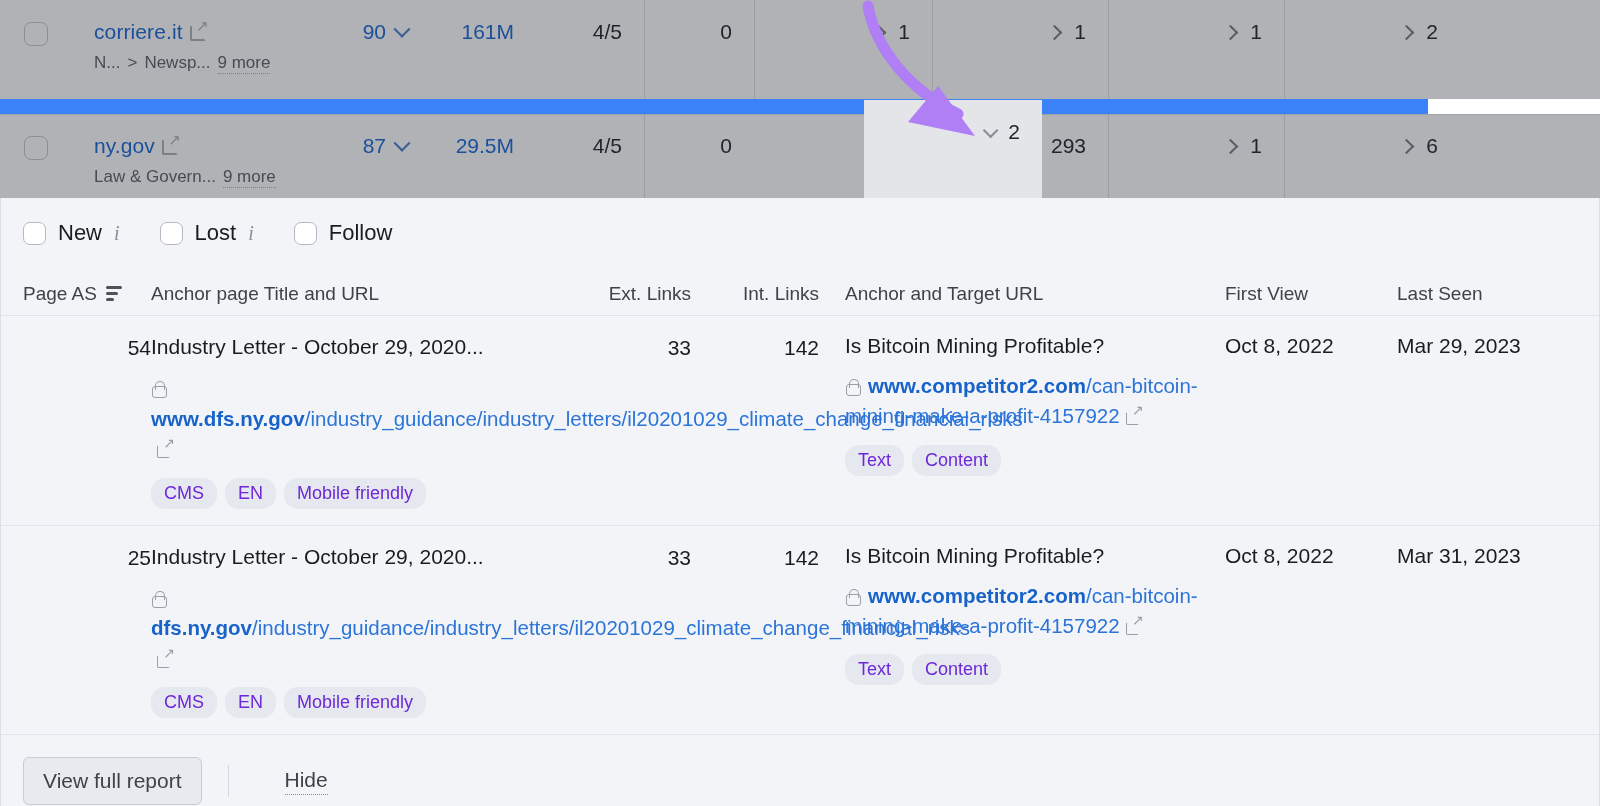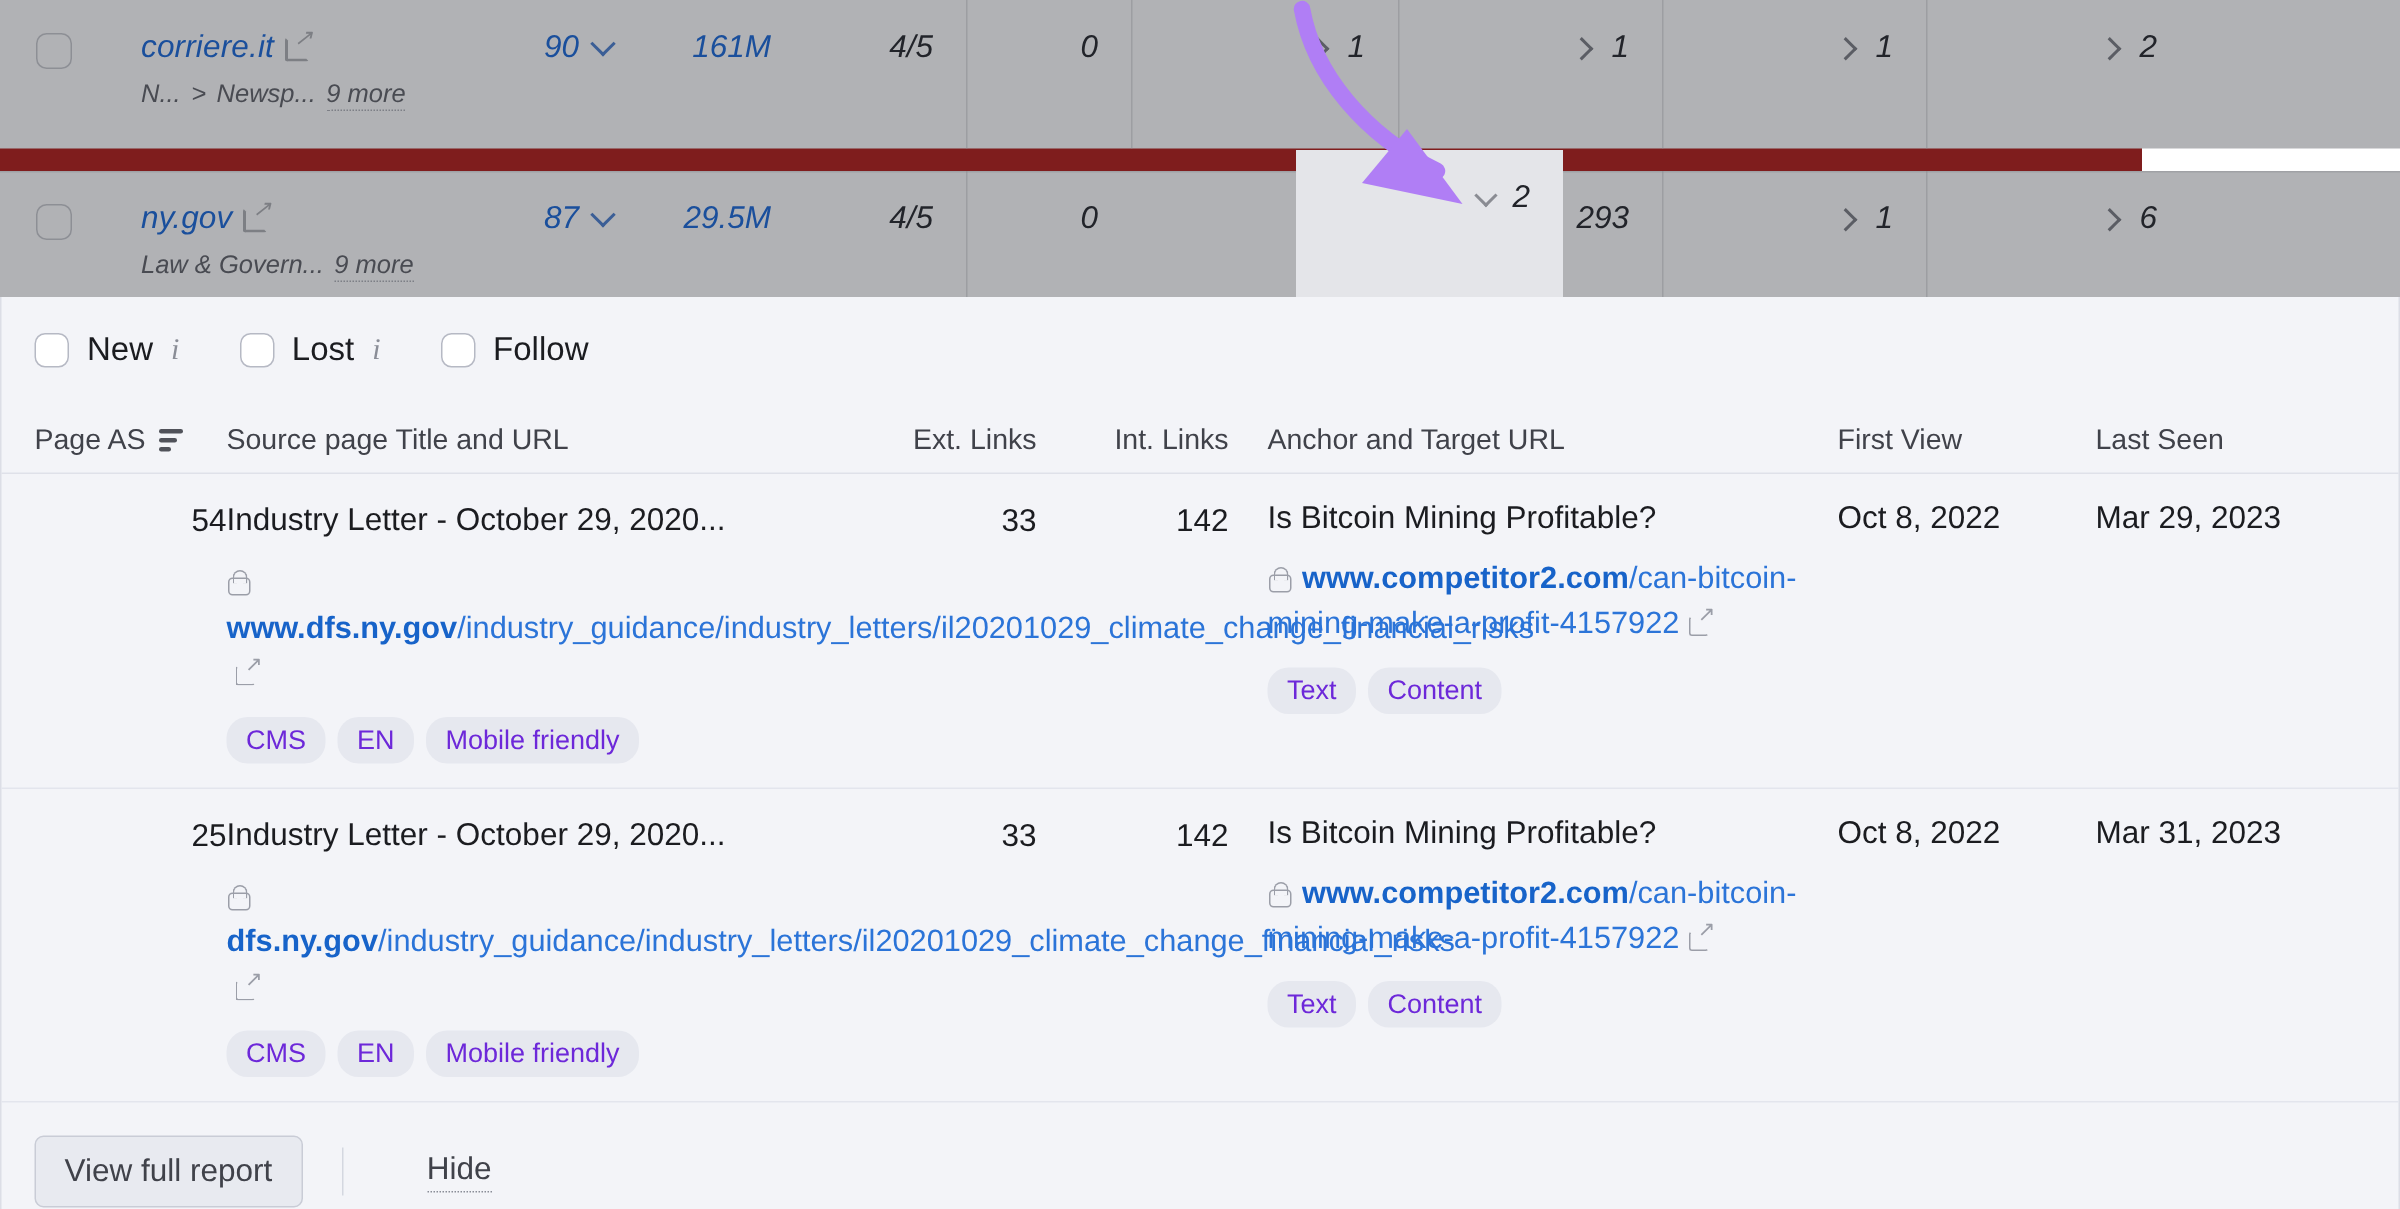--- a/index.html
+++ b/index.html
@@ -5,21 +5,21 @@
   * { box-sizing: border-box; margin: 0; padding: 0; }
   html, body {
     width: 1600px; height: 806px;
     background: #ffffff;
     font-family: "Liberation Sans", sans-serif;
     overflow: hidden;
   }
   #root { position: relative; width: 1600px; height: 806px; }
 
   
-  .backdrop { position: absolute; left: 0; top: 0; width: 1428px; height: 198px; background: #7f1d1d; font-style: italic; }
+  .backdrop { position: absolute; left: 0; top: 0; width: 1428px; height: 198px; background: #3b82f6; }
   .bd-row {
     position: absolute; left: 0; width: 1600px; height: 99px;
     background: #b1b2b5;
     display: flex; align-items: flex-start;
   }
   .bd-row.r1 { top: 0; }
   .bd-row.r2 { top: 114px; box-shadow: inset 0 1px 0 #a0a1a5; }
 
   .bd-cell { height: 99px; position: relative; display: flex; flex-direction: column; justify-content: flex-start; padding-top: 20px; }
   .bd-sep { box-shadow: inset 1px 0 0 rgba(140,142,146,.55); }
@@ -301,21 +301,21 @@
 
       <div class="thead">
         <div class="th w-as">
           <span>Page AS</span>
           <span class="sort-ic">
               <i></i>
               <i></i>
               <i></i>
             </span>
         </div>
-        <div class="th w-src">Source page Title and URL</div>
+        <div class="th w-src">Anchor page Title and URL</div>
         <div class="th w-ext">Ext. Links</div>
         <div class="th w-int">Int. Links</div>
         <div class="th w-anch">Anchor and Target URL</div>
         <div class="th w-fst">First View</div>
         <div class="th w-lst">Last Seen</div>
       </div>
 
       <div class="trow">
         <div class="td num w-as" style="display:block;">54</div>
         <div class="td w-src">

